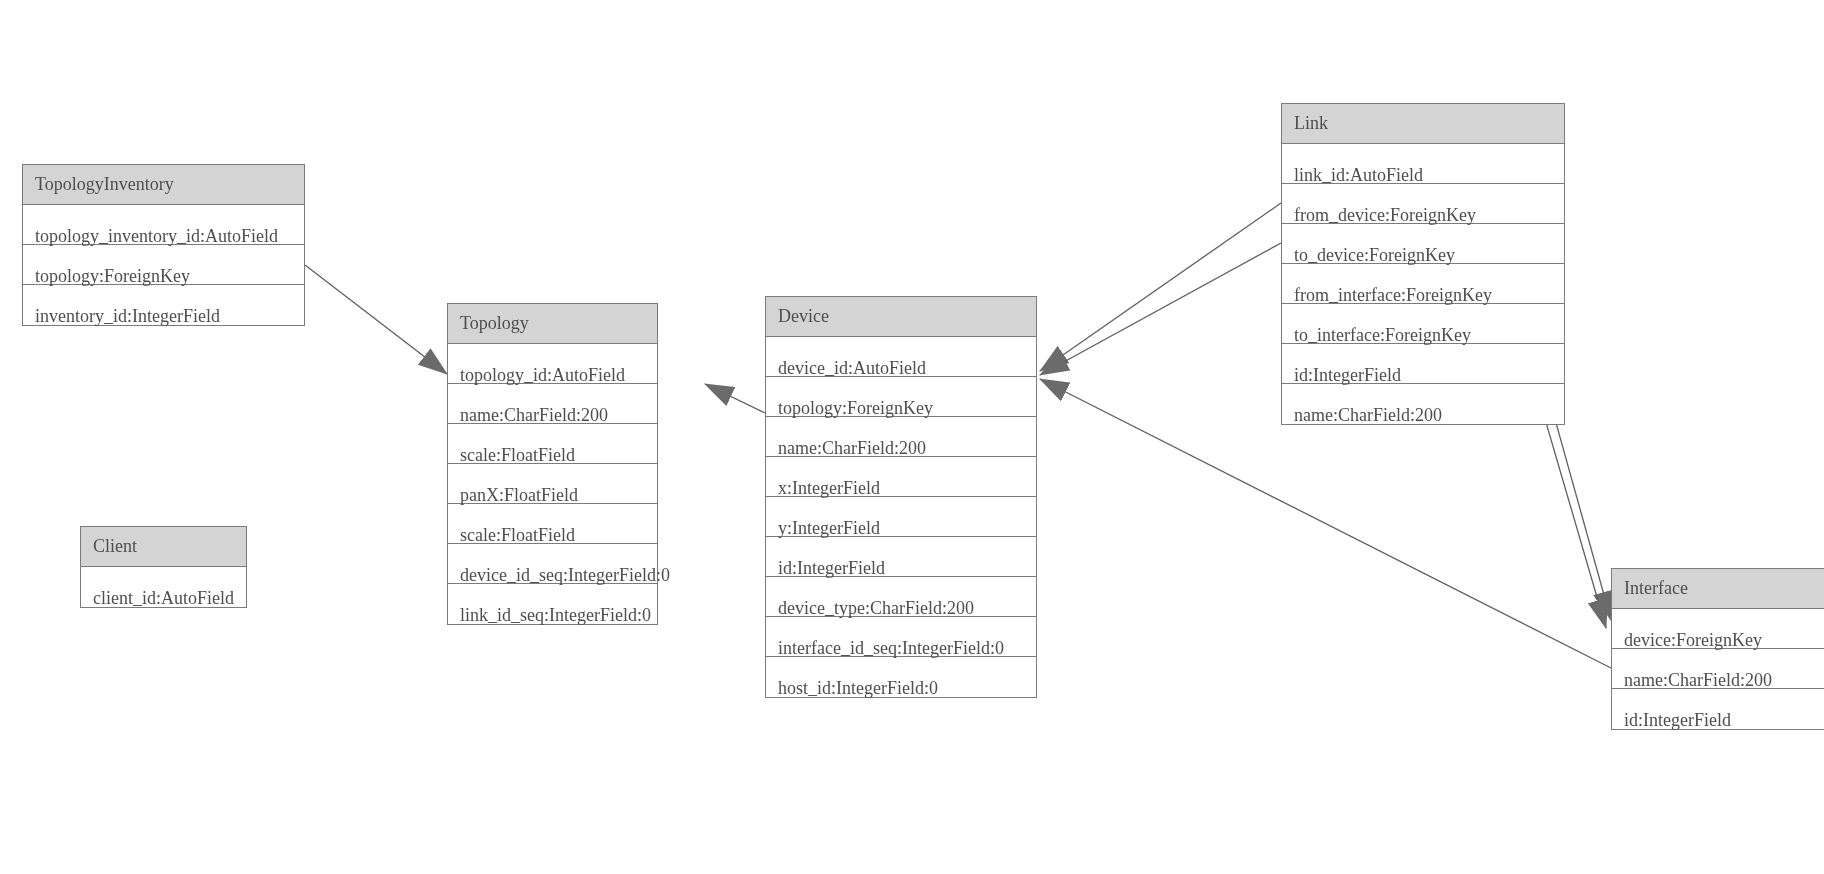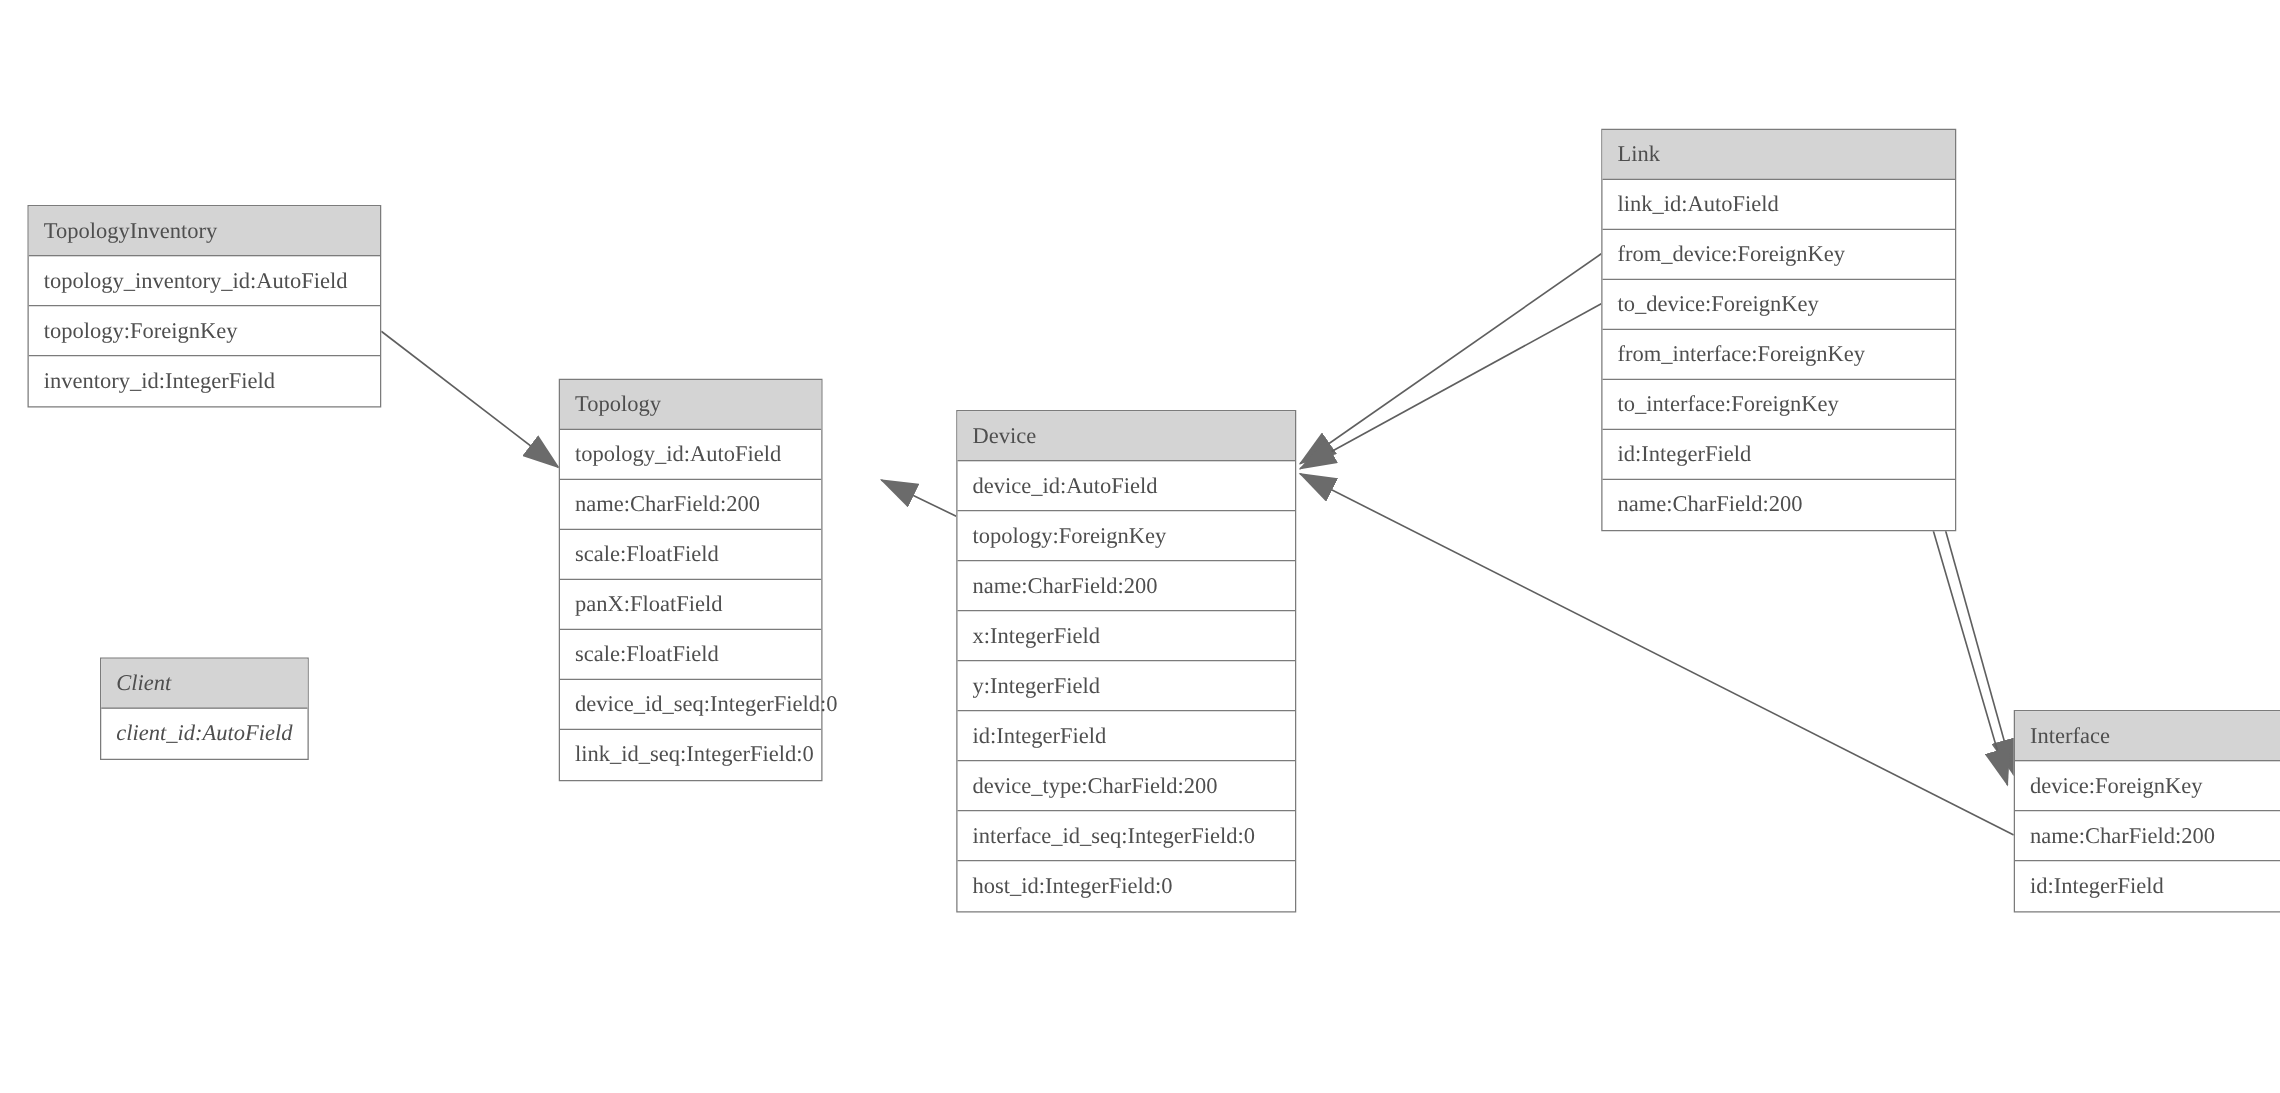--- a/index.html
+++ b/index.html
@@ -36,21 +36,21 @@
     line-height: 38px;
     padding: 0 12px;
     background: #d4d4d4;
     border-bottom: 1.5px solid #7b7b7b;
     white-space: nowrap;
   }
   .entity-row {
     box-sizing: border-box;
     height: 40px;
     line-height: 38px;
-    padding: 0 12px;
+    padding: 12px 12px;
     border-bottom: 1.5px solid #7b7b7b;
     white-space: nowrap;
   }
   .entity-row:last-child {
     border-bottom: none;
   }
 </style>
 </head>
 <body>
 
@@ -81,25 +81,25 @@
       <div class="entity" style="left: 447px; top: 303px; width: 211px;">
         <div class="entity-header">Topology</div>
         <div class="entity-row">topology_id:AutoField</div>
         <div class="entity-row">name:CharField:200</div>
         <div class="entity-row">scale:FloatField</div>
         <div class="entity-row">panX:FloatField</div>
         <div class="entity-row">scale:FloatField</div>
         <div class="entity-row">device_id_seq:IntegerField:0</div>
         <div class="entity-row">link_id_seq:IntegerField:0</div>
       </div>
-      <div class="entity" style="left: 80px; top: 526px; width: 167px; font-style: italic;">
+      <div class="entity" style="left: 80px; top: 526px; width: 167px;">
         <div class="entity-header">Client</div>
         <div class="entity-row">client_id:AutoField</div>
       </div>
-      <div class="entity" style="left: 765px; top: 328px; width: 272px;">
+      <div class="entity" style="left: 765px; top: 296px; width: 272px;">
         <div class="entity-header">Device</div>
         <div class="entity-row">device_id:AutoField</div>
         <div class="entity-row">topology:ForeignKey</div>
         <div class="entity-row">name:CharField:200</div>
         <div class="entity-row">x:IntegerField</div>
         <div class="entity-row">y:IntegerField</div>
         <div class="entity-row">id:IntegerField</div>
         <div class="entity-row">device_type:CharField:200</div>
         <div class="entity-row">interface_id_seq:IntegerField:0</div>
         <div class="entity-row">host_id:IntegerField:0</div>

